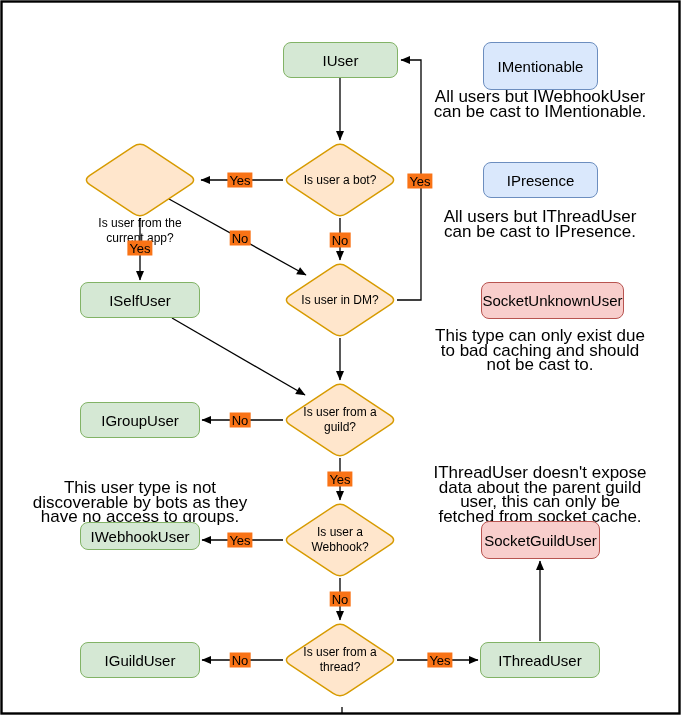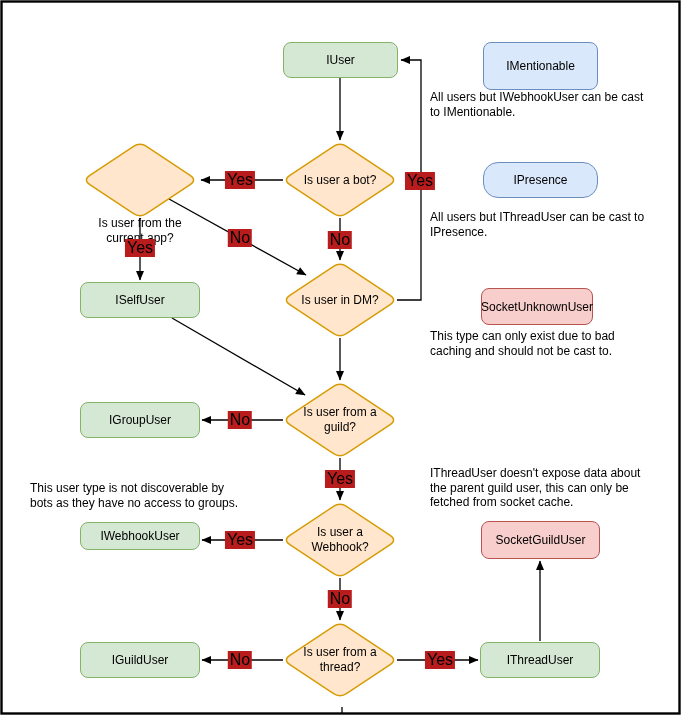--- a/index.html
+++ b/index.html
@@ -2,40 +2,40 @@
 <html><head>
 <meta charset="utf-8">
 <style>
   html,body{margin:0;padding:0;background:#ffffff;}
   body{font-family:"Liberation Sans", sans-serif;}
   .canvas{position:relative;width:682px;height:722px;background:#ffffff;overflow:hidden;}
   .layer-svg{position:absolute;left:0;top:0;z-index:1;}
   .node{
     position:absolute;z-index:3;box-sizing:border-box;
     display:flex;align-items:center;justify-content:center;
-    font-size:12px;color:#000;text-align:center;
+    font-size:15px;color:#000;text-align:center;
     border-radius:8px;border:1.4px solid;white-space:nowrap;
   }
   .node.green{background:#d5e8d4;border-color:#82b366;}
   .node.blue{background:#dae8fc;border-color:#6c8ebf;}
   .node.red{background:#f8cecc;border-color:#b85450;}
   .diamond-text{
     position:absolute;z-index:3;width:100px;
     transform:translate(-50%,-50%);
     font-size:12px;line-height:15px;color:#000;text-align:center;
   }
   .edge-label{
     position:absolute;z-index:4;
     transform:translate(-50%,-50%);
-    font-size:16px;color:#000;background:#b91c1c;padding:0 2px;
+    font-size:13px;color:#000;background:#f97316;padding:0 2px;
     white-space:nowrap;
   }
   .note{
     position:absolute;z-index:2;width:220px;
-    font-size:12px;line-height:14.5px;color:#000;text-align:left;
+    font-size:17px;line-height:14.5px;color:#000;text-align:center;
   }
 </style>
 </head>
 <body>
 
 <div class="canvas">
 
   <svg class="layer-svg" width="682" height="722" viewBox="0 0 682 722">
     <defs>
       <marker id="arrow" markerUnits="userSpaceOnUse" markerWidth="12" markerHeight="12" refX="10" refY="5" orient="auto">
@@ -69,22 +69,22 @@
       <path d="M146.8,146.6 L190.2,175.4 Q197,180 190.2,184.6 L146.8,213.4 Q140,218 133.2,213.4 L89.8,184.6 Q83,180 89.8,175.4 L133.2,146.6 Q140,142 146.8,146.6 Z"></path>
       <path d="M346.8,266.6 L390.2,295.4 Q397,300 390.2,304.6 L346.8,333.4 Q340,338 333.2,333.4 L289.8,304.6 Q283,300 289.8,295.4 L333.2,266.6 Q340,262 346.8,266.6 Z"></path>
       <path d="M346.8,386.6 L390.2,415.4 Q397,420 390.2,424.6 L346.8,453.4 Q340,458 333.2,453.4 L289.8,424.6 Q283,420 289.8,415.4 L333.2,386.6 Q340,382 346.8,386.6 Z"></path>
       <path d="M346.8,506.6 L390.2,535.4 Q397,540 390.2,544.6 L346.8,573.4 Q340,578 333.2,573.4 L289.8,544.6 Q283,540 289.8,535.4 L333.2,506.6 Q340,502 346.8,506.6 Z"></path>
       <path d="M346.8,626.6 L390.2,655.4 Q397,660 390.2,664.6 L346.8,693.4 Q340,698 333.2,693.4 L289.8,664.6 Q283,660 289.8,655.4 L333.2,626.6 Q340,622 346.8,626.6 Z"></path>
     </g>
   </svg>
 
   <div class="node green" style="left:283px;top:42px;width:115px;height:36px;">IUser</div>
   <div class="node blue" style="left:483px;top:42px;width:115px;height:48px;">IMentionable</div>
-  <div class="node blue" style="left:483px;top:162px;width:115px;height:36px;border-radius:15px;">IPresence</div>
-  <div class="node red" style="left:481px;top:288px;width:112px;height:37px;">SocketUnknownUser</div>
+  <div class="node blue" style="left:483px;top:162px;width:115px;height:36px;">IPresence</div>
+  <div class="node red" style="left:481px;top:282px;width:143px;height:37px;">SocketUnknownUser</div>
   <div class="node green" style="left:80px;top:282px;width:120px;height:36px;">ISelfUser</div>
   <div class="node green" style="left:80px;top:402px;width:120px;height:36px;">IGroupUser</div>
   <div class="node green" style="left:80px;top:522px;width:120px;height:28px;">IWebhookUser</div>
   <div class="node green" style="left:80px;top:642px;width:120px;height:36px;">IGuildUser</div>
   <div class="node green" style="left:480px;top:642px;width:120px;height:36px;">IThreadUser</div>
   <div class="node red" style="left:481px;top:521px;width:119px;height:38px;text-align:center;">SocketGuildUser</div>
 
   <div class="diamond-text" style="left:340px;top:180px;">Is user a bot?</div>
   <div class="diamond-text" style="left:140px;top:185px;margin-top:46px;">Is user from the current app?</div>
   <div class="diamond-text" style="left:340px;top:300px;">Is user in DM?</div>

